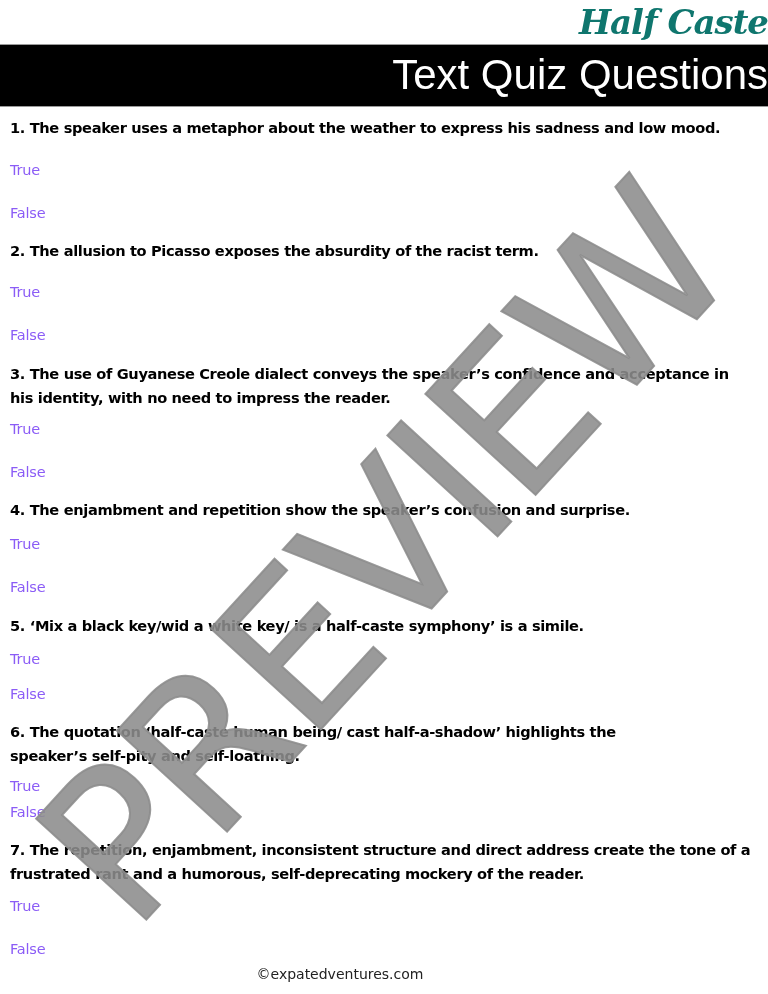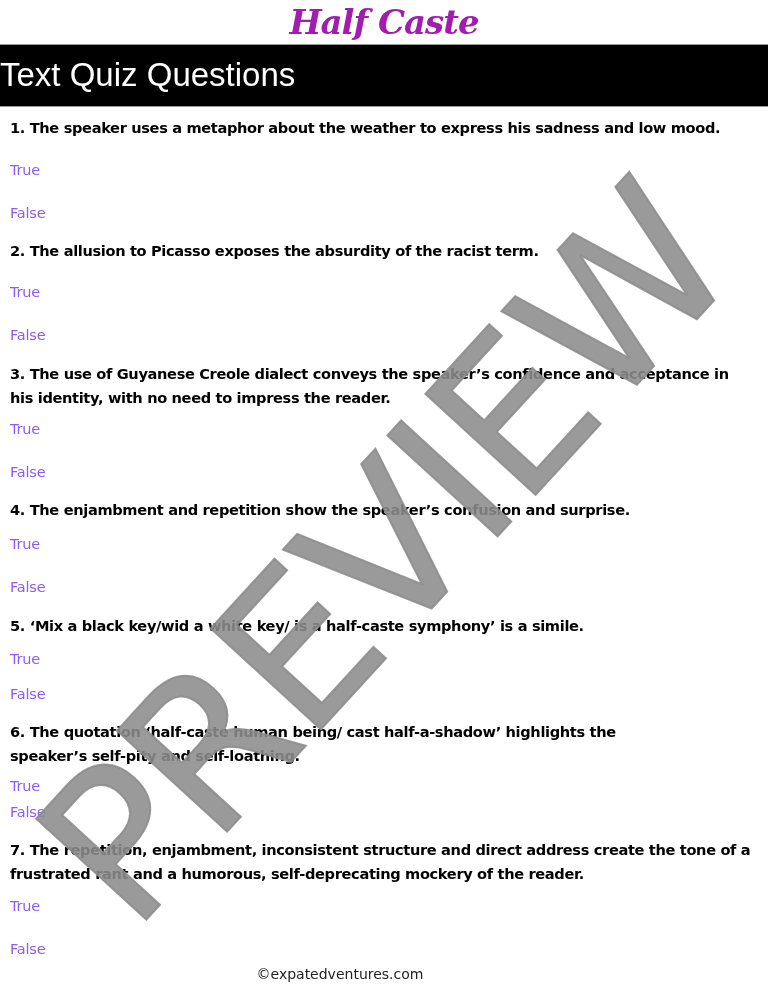--- a/index.html
+++ b/index.html
@@ -14,43 +14,43 @@
       overflow: hidden;
       font-family: "DejaVu Sans", sans-serif;
       color: #000;
     }
     .doc-title {
       position: absolute;
       top: 0;
       left: 0;
       width: 768px;
       height: 44px;
-      text-align: center;
+      text-align: right;
       font-family: "DejaVu Serif", serif;
       font-style: italic;
       font-weight: bold;
       font-size: 34px;
       line-height: 44px;
       letter-spacing: -1px;
-      color: #a21caf;
+      color: #0f766e;
     }
     .banner {
       position: absolute;
       top: 44px;
       left: 0;
       width: 768px;
       height: 63px;
       background: #000;
       border-top: 1px solid #9a9a9a;
       border-bottom: 1px solid #9a9a9a;
       box-sizing: border-box;
-      text-align: left;
+      text-align: right;
       color: #fff;
       font-family: "Liberation Sans", sans-serif;
-      font-size: 33px;
+      font-size: 42px;
       line-height: 60px;
     }
     .q-text {
       position: absolute;
       left: 10px;
       width: 760px;
       font-family: "DejaVu Sans", sans-serif;
       font-weight: bold;
       font-size: 14.6px;
       line-height: 24px;

